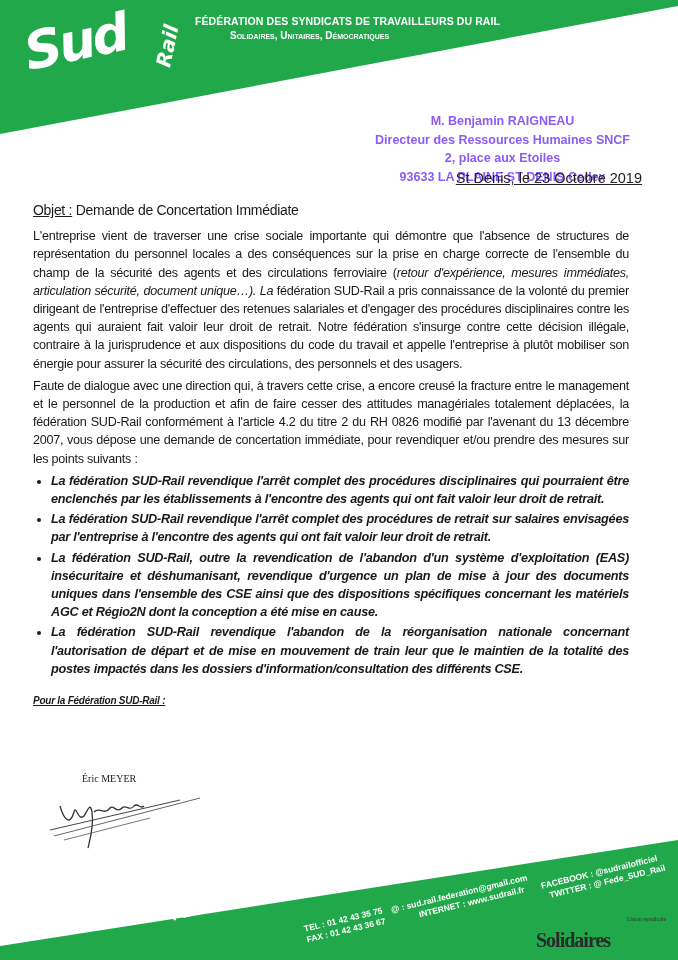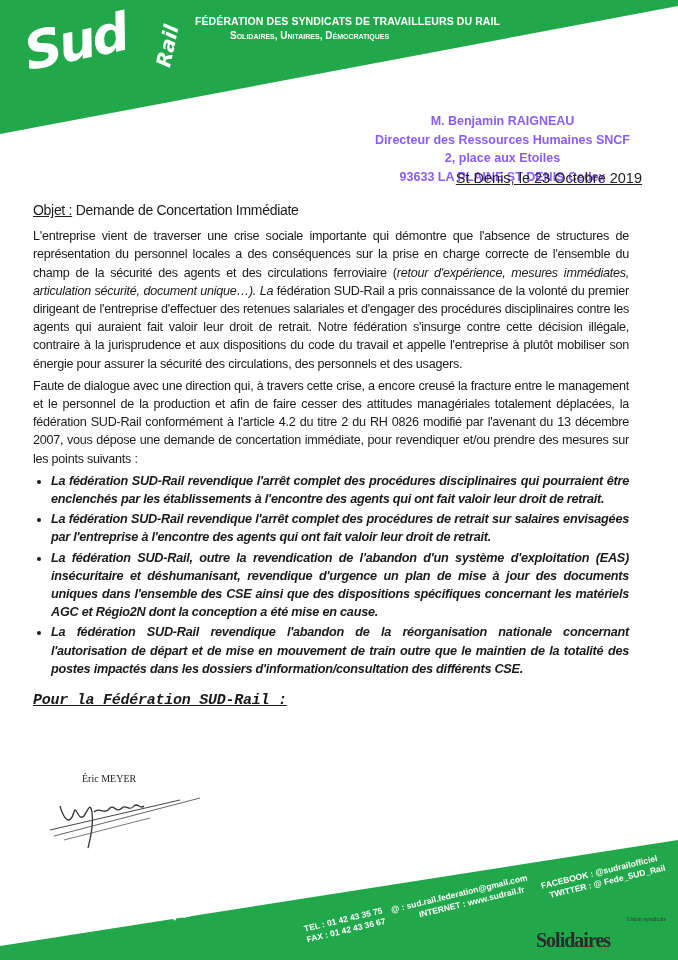--- a/index.html
+++ b/index.html
@@ -52,22 +52,21 @@
     .object .obj-label { text-decoration: underline; }
     p { margin: 0 0 4px 0; }
     ul.demands { margin: 2px 0 2px 0; padding-left: 18px; }
     ul.demands li {
       font-weight: bold; font-style: italic; margin-bottom: 2px; list-style: disc;
       font-size: 12.7px;
     }
     .closing { margin-top: 4px; font-size: 12px; }
     .sign-label {
       margin-top: 14px; font-weight: bold; font-style: italic; text-decoration: underline;
-      font-size: 15px;
-      font-family: Liberation Mono, monospace;
+      font-size: 10px;
     }
     .signer {
       position: absolute; left: 82px; top: 773px;
       font-family: Liberation Serif, serif; font-size: 10px; color: #222;
     }
     .signature { position: absolute; left: 30px; top: 782px; width: 200px; height: 70px; }
     .footer-band { position: absolute; left: 0; top: 820px; width: 678px; height: 140px; }
     .footer-main {
       position: absolute; left: 170px; top: 908px; color: #fff; font-weight: bold;
       font-size: 14.5px; letter-spacing: 1px; transform: rotate(-13.5deg); transform-origin: left top;
@@ -114,21 +113,21 @@
 <div class="body-text">
   <div class="object">
     <span class="obj-label">Objet :</span><span> Demande de Concertation Immédiate</span>
   </div>
   <p><span>L'entreprise vient de traverser une crise sociale importante qui démontre que l'absence de structures de représentation du personnel locales a des conséquences sur la prise en charge correcte de l'ensemble du champ de la sécurité des agents et des circulations ferroviaire (</span><i>retour d'expérience, mesures immédiates, articulation sécurité, document unique…). La</i><span> fédération SUD-Rail a pris connaissance de la volonté du premier dirigeant de l'entreprise d'effectuer des retenues salariales et d'engager des procédures disciplinaires contre les agents qui auraient fait valoir leur droit de retrait. Notre fédération s'insurge contre cette décision illégale, contraire à la jurisprudence et aux dispositions du code du travail et appelle l'entreprise à plutôt mobiliser son énergie pour assurer la sécurité des circulations, des personnels et des usagers.</span></p>
   <p>Faute de dialogue avec une direction qui, à travers cette crise, a encore creusé la fracture entre le management et le personnel de la production et afin de faire cesser des attitudes managériales totalement déplacées, la fédération SUD-Rail conformément à l'article 4.2 du titre 2 du RH 0826 modifié par l'avenant du 13 décembre 2007, vous dépose une demande de concertation immédiate, pour revendiquer et/ou prendre des mesures sur les points suivants :</p>
   <ul class="demands">
     <li>La fédération SUD-Rail revendique l'arrêt complet des procédures disciplinaires qui pourraient être enclenchés par les établissements à l'encontre des agents qui ont fait valoir leur droit de retrait.</li>
     <li>La fédération SUD-Rail revendique l'arrêt complet des procédures de retrait sur salaires envisagées par l'entreprise à l'encontre des agents qui ont fait valoir leur droit de retrait.</li>
     <li>La fédération SUD-Rail, outre la revendication de l'abandon d'un système d'exploitation (EAS) insécuritaire et déshumanisant, revendique d'urgence un plan de mise à jour des documents uniques dans l'ensemble des CSE ainsi que des dispositions spécifiques concernant les matériels AGC et Régio2N dont la conception a été mise en cause.</li>
-    <li>La fédération SUD-Rail revendique l'abandon de la réorganisation nationale concernant l'autorisation de départ et de mise en mouvement de train outre que le maintien de la totalité des postes impactés dans les dossiers d'information/consultation des différents CSE.</li>
+    <li>La fédération SUD-Rail revendique l'abandon de la réorganisation nationale concernant l'autorisation de départ et de mise en mouvement de train leur que le maintien de la totalité des postes impactés dans les dossiers d'information/consultation des différents CSE.</li>
   </ul>
   <div class="sign-label">Pour la Fédération SUD-Rail :</div>
 </div>
 
 <div class="signer">Éric MEYER</div>
 <svg class="signature" viewBox="0 0 200 70">
   <path d="M30,24 C34,38 40,44 44,30 C46,22 48,40 54,34 C58,28 60,20 62,30 C64,44 60,58 58,66" stroke="#333" stroke-width="1.3" fill="none"></path>
   <path d="M64,30 C70,24 74,34 80,26 C84,22 86,32 92,26 C96,22 100,30 104,24 C108,20 110,28 114,24" stroke="#333" stroke-width="1.3" fill="none"></path>
   <path d="M20,48 L150,18" stroke="#444" stroke-width="1" fill="none"></path>
   <path d="M24,54 L170,16" stroke="#555" stroke-width="0.9" fill="none"></path>

